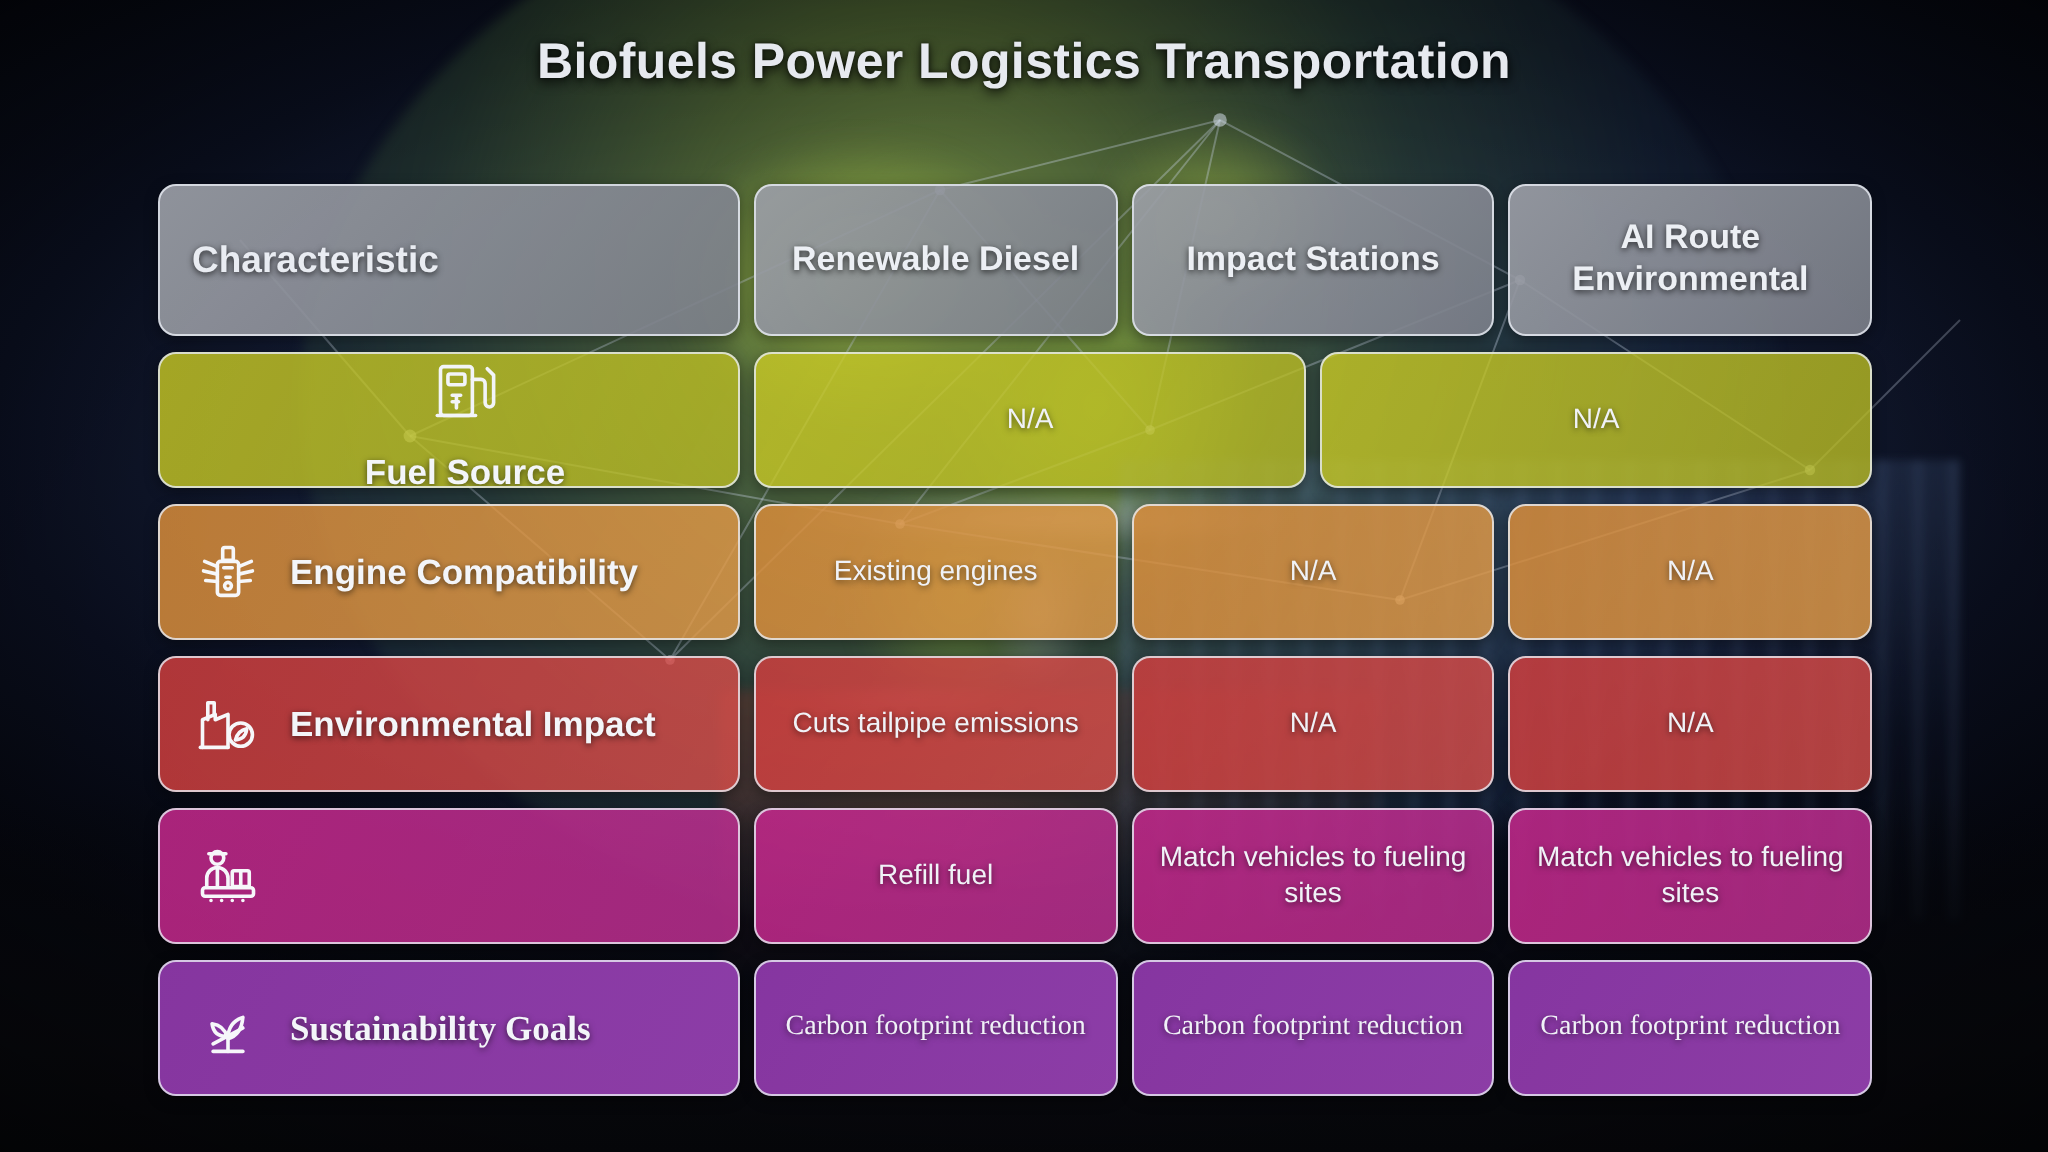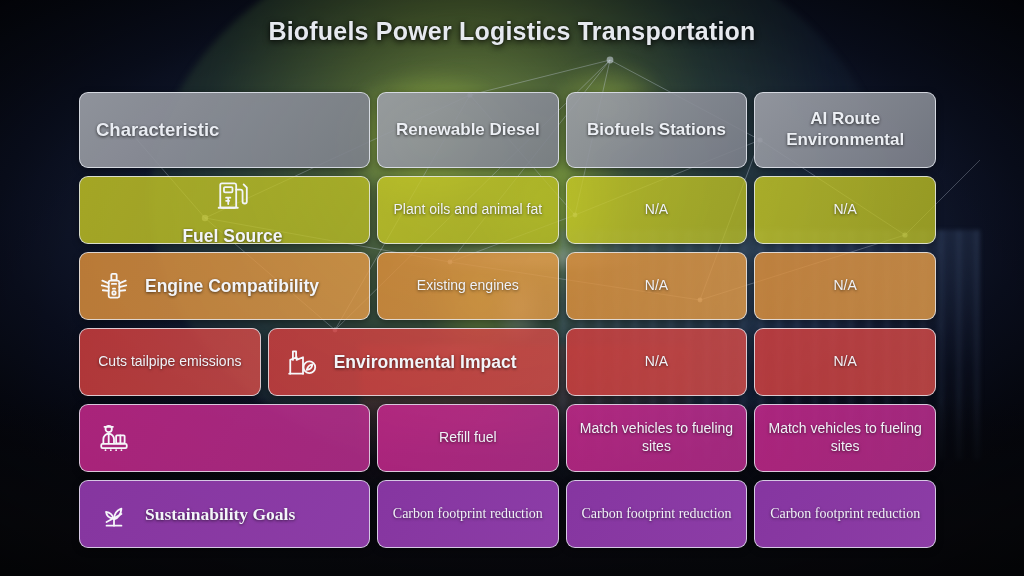--- a/index.html
+++ b/index.html
@@ -222,42 +222,39 @@
   <div class="table">
 
     <div class="row header-row">
       <div class="cell label-cell c-header">
         <span class="hdr-label-text">Characteristic</span>
       </div>
       <div class="cell value-cell c-header">
         <span class="hdr-value-text">Renewable Diesel</span>
       </div>
       <div class="cell value-cell c-header">
-        <span class="hdr-value-text">Biofuels Stations</span>
+        <span class="hdr-value-text">Impact Stations</span>
       </div>
       <div class="cell value-cell c-header">
         <span class="hdr-value-text">AI Route Environmental</span>
       </div>
     </div>
 
     <div class="row">
       <div class="cell label-cell c-r0">
         <span class="icon-box">
           <svg viewBox="0 0 32 32" fill="none" stroke="#f2f4f8" stroke-width="1.7" stroke-linecap="round" stroke-linejoin="round">
             <rect x="4" y="5" width="15" height="23" rx="1.5"></rect>
             <rect x="7.5" y="8.5" width="8" height="5" rx="1"></rect>
             <path d="M11.5 18.5v6M9.5 18.5h4M9.5 21.5h3"></path>
             <path d="M19 11h4a2 2 0 0 1 2 2v9a2 2 0 0 0 2 2 2 2 0 0 0 2-2V9l-3-3"></path>
             <path d="M2.5 28h18"></path>
           </svg>
         </span>
         <span class="row-label-text">Fuel Source</span>
-      </div>
-      <div class="cell value-cell c-r0">
-        <span class="value-text">Plant oils and animal fat</span>
       </div>
       <div class="cell value-cell c-r0">
         <span class="value-text">N/A</span>
       </div>
       <div class="cell value-cell c-r0">
         <span class="value-text">N/A</span>
       </div>
     </div>
 
     <div class="row">
@@ -279,34 +276,34 @@
       </div>
       <div class="cell value-cell c-r1">
         <span class="value-text">N/A</span>
       </div>
       <div class="cell value-cell c-r1">
         <span class="value-text">N/A</span>
       </div>
     </div>
 
     <div class="row">
-      <div class="cell value-cell c-r2">
-        <span class="value-text">Cuts tailpipe emissions</span>
-      </div>
       <div class="cell label-cell c-r2">
         <span class="icon-box">
           <svg viewBox="0 0 32 32" fill="none" stroke="#f6f7fa" stroke-width="1.7" stroke-linecap="round" stroke-linejoin="round">
             <path d="M4 27V14l6-2.5V14l6-2.5V27"></path>
             <path d="M6.5 14V6h3v5.3"></path>
             <path d="M3 27h13"></path>
             <circle cx="22" cy="21" r="5.5"></circle>
             <path d="M19.5 23.5c1-3.5 3-4.8 5.3-5.2-.3 3.2-2.1 5-5.3 5.2Z"></path>
           </svg>
         </span>
         <span class="row-label-text">Environmental Impact</span>
+      </div>
+      <div class="cell value-cell c-r2">
+        <span class="value-text">Cuts tailpipe emissions</span>
       </div>
       <div class="cell value-cell c-r2">
         <span class="value-text">N/A</span>
       </div>
       <div class="cell value-cell c-r2">
         <span class="value-text">N/A</span>
       </div>
     </div>
 
     <div class="row">

